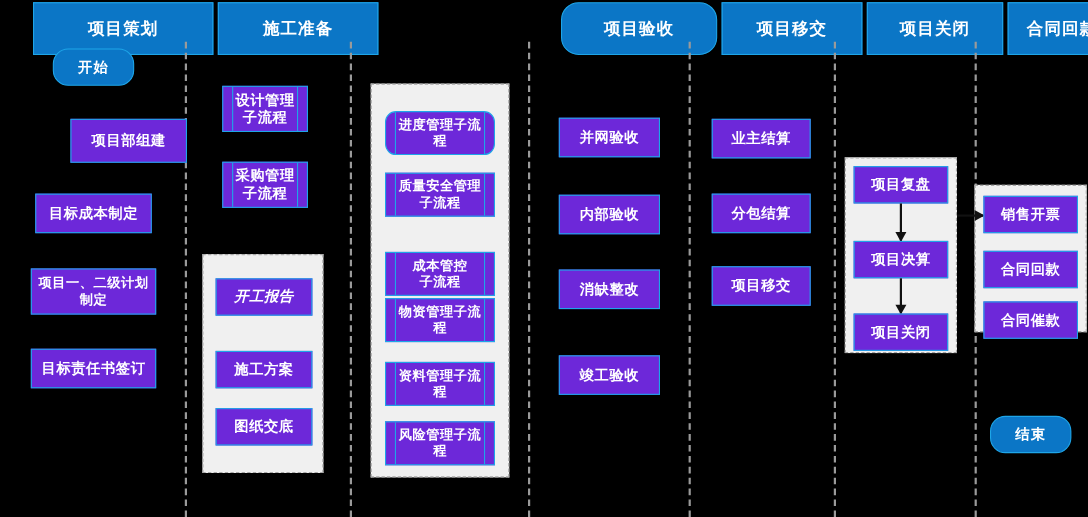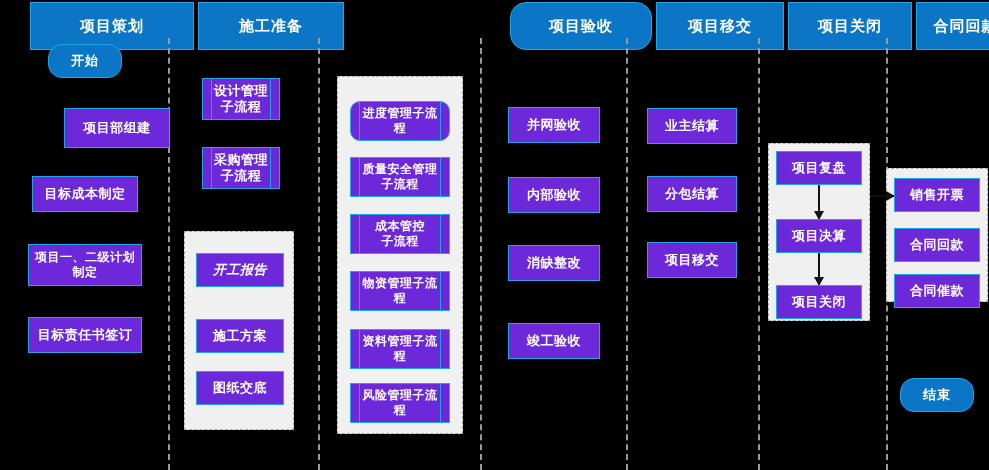--- a/index.html
+++ b/index.html
@@ -139,21 +139,21 @@
     <span>图纸交底</span>
   </div>
 
   <div class="group" style="left:337px;top:76px;width:126px;height:358px;"></div>
   <div class="box sub small" style="left:350px;top:101px;width:100px;height:40px;padding:0 11px;border-radius:10px;">
     <span>进度管理子流程</span>
   </div>
   <div class="box sub small" style="left:350px;top:157px;width:100px;height:40px;padding:0 11px;justify-content:center;">
     <span>质量安全管理子流程</span>
   </div>
-  <div class="box sub small" style="left:350px;top:214px;width:100px;height:40px;padding:0 20px;">
+  <div class="box sub small" style="left:350px;top:229px;width:100px;height:40px;padding:0 20px;">
     <span>成本管控子流程</span>
   </div>
   <div class="box sub small" style="left:350px;top:271px;width:100px;height:40px;padding:0 11px;">
     <span>物资管理子流程</span>
   </div>
   <div class="box sub small" style="left:350px;top:329px;width:100px;height:40px;padding:0 11px;">
     <span>资料管理子流程</span>
   </div>
   <div class="box sub small" style="left:350px;top:383px;width:100px;height:40px;padding:0 11px;">
     <span>风险管理子流程</span>

